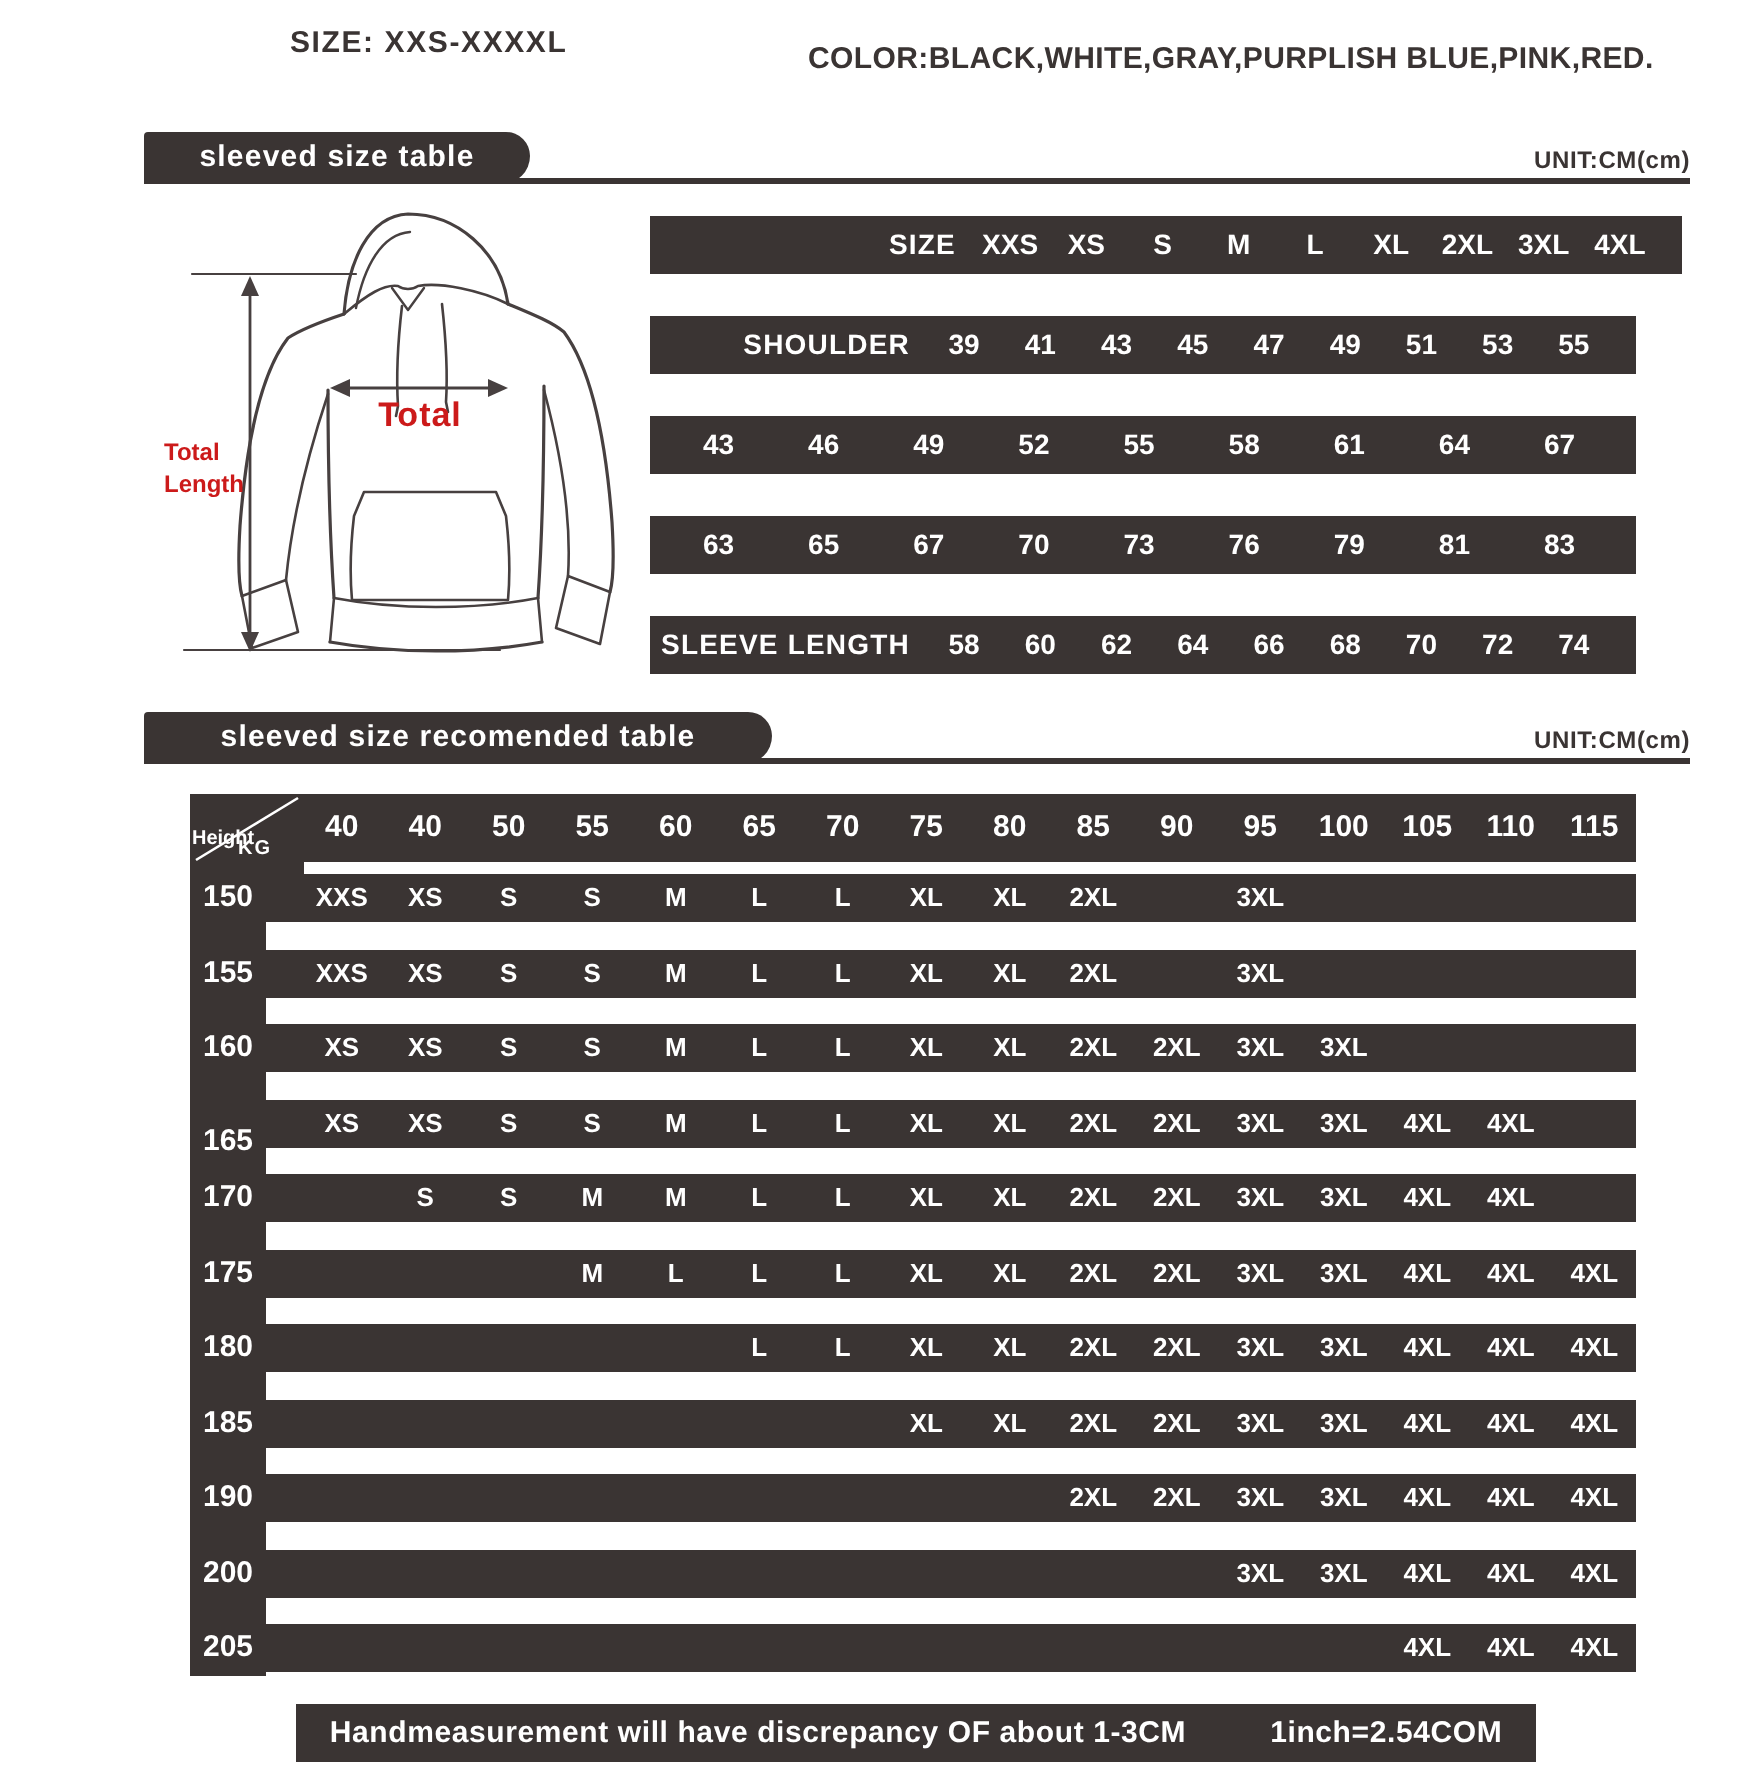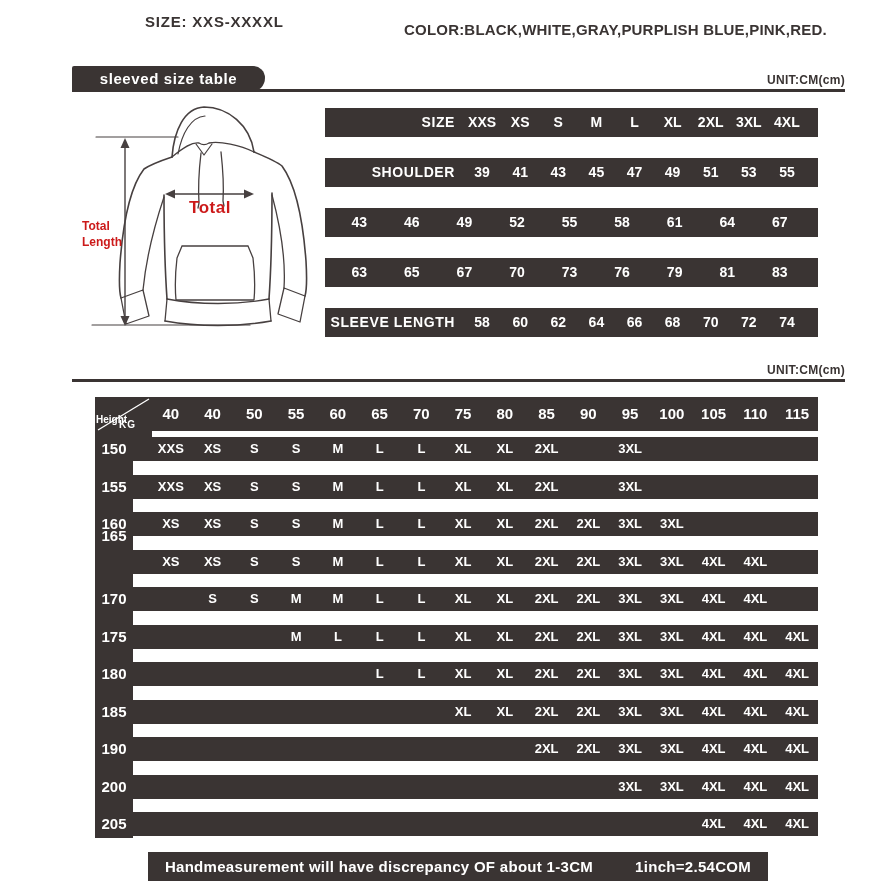--- a/index.html
+++ b/index.html
@@ -109,21 +109,21 @@
       <path d="M87 226 C120 232 160 232 193 226"></path>
       <path d="M89 204 L87 226 M191 204 L193 226" stroke-width="1.3"></path>
 
       <path d="M104 151 L170 151 M104 151 L99 163 C97 180 97 194 98 205 M170 151 L175 163 C177 180 177 194 176 205 M98 205 L176 205" stroke-width="1.3"></path>
     </g>
   </svg>
   <div class="bust-label">Total</div>
   <div class="total-length-label">Total Length</div>
 
   <div id="size-table">
-      <div class="t1-row" style="top: 108px;">
+      <div class="t1-row" style="top: 108px; padding-left: 23px;">
         <div class="t1-label">SIZE</div>
         <div class="t1-vals">
           <div class="t1-val">XXS</div>
           <div class="t1-val">XS</div>
           <div class="t1-val">S</div>
           <div class="t1-val">M</div>
           <div class="t1-val">L</div>
           <div class="t1-val">XL</div>
           <div class="t1-val">2XL</div>
           <div class="t1-val">3XL</div>
@@ -179,20 +179,21 @@
           <div class="t1-val">64</div>
           <div class="t1-val">66</div>
           <div class="t1-val">68</div>
           <div class="t1-val">70</div>
           <div class="t1-val">72</div>
           <div class="t1-val">74</div>
         </div>
       </div>
     </div>
 
+  <div class="banner banner2">sleeved size recomended table</div>
   <div class="unit unit2">UNIT:CM(cm)</div>
   <div class="rule rule2"></div>
 
   <div class="t2-strip"></div>
   <div class="t2-cornerext"></div>
   <div class="t2-headerbar"></div>
   <svg class="t2-diag" width="57" height="40">
     <line x1="3" y1="33" x2="54" y2="2" stroke="#ffffff" stroke-width="1.3"></line>
   </svg>
   <div class="t2-kg">KG</div>
@@ -266,21 +267,21 @@
         <div class="t2-cell">XL</div>
         <div class="t2-cell">XL</div>
         <div class="t2-cell">2XL</div>
         <div class="t2-cell">2XL</div>
         <div class="t2-cell">3XL</div>
         <div class="t2-cell">3XL</div>
         <div class="t2-cell"></div>
         <div class="t2-cell"></div>
         <div class="t2-cell"></div>
       </div>
-      <div class="t2-hlabel" style="top: 524px;">165</div>
+      <div class="t2-hlabel" style="top: 559px;">165</div>
       <div class="t2-rowbar" style="top: 549.5px;">
         <div class="t2-cell">XS</div>
         <div class="t2-cell">XS</div>
         <div class="t2-cell">S</div>
         <div class="t2-cell">S</div>
         <div class="t2-cell">M</div>
         <div class="t2-cell">L</div>
         <div class="t2-cell">L</div>
         <div class="t2-cell">XL</div>
         <div class="t2-cell">XL</div>

